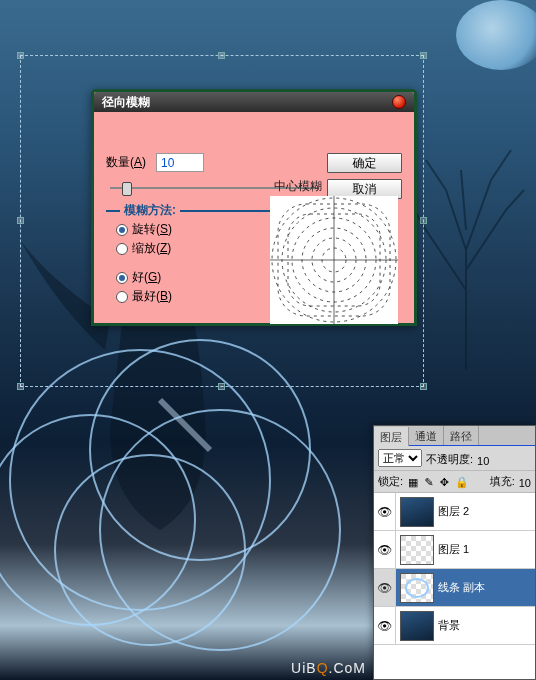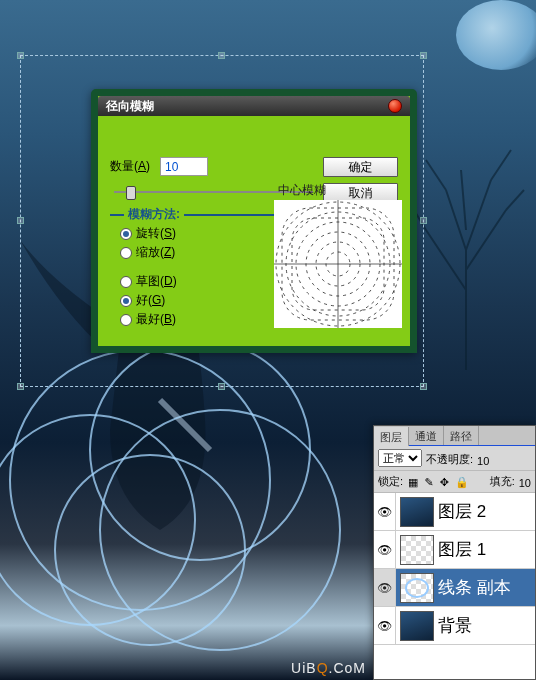--- a/index.html
+++ b/index.html
@@ -20,21 +20,21 @@
   .circles circle { fill:none; stroke:#a8d8ff; stroke-width:2; opacity:.75; }
   .transform-box { position:absolute; top:55px; left:20px; width:404px; height:332px; border:1px dashed #a8c8e0; pointer-events:none; }
   .transform-box .h { position:absolute; width:7px; height:7px; background:rgba(255,255,255,0.25); border:1px solid #7aa; }
   .tb-tl{top:-4px;left:-4px} .tb-tr{top:-4px;right:-4px} .tb-bl{bottom:-4px;left:-4px} .tb-br{bottom:-4px;right:-4px}
   .tb-tm{top:-4px;left:50%;margin-left:-4px} .tb-bm{bottom:-4px;left:50%;margin-left:-4px}
   .tb-lm{left:-4px;top:50%;margin-top:-4px} .tb-rm{right:-4px;top:50%;margin-top:-4px}
 
   
   .dialog {
     position:absolute; top:89px; left:91px; width:326px;
-    background:#84cc16; border:7px solid #14532d; border-radius:5px 5px 0 0;
+    background:#fca5a5; border:3px solid #14532d; border-radius:5px 5px 0 0;
     box-shadow:0 2px 10px rgba(0,0,0,.45);
   }
   .dlg-title {
     height:20px; background:linear-gradient(#5a5a5a,#2c2c2c);
     color:#fff; font-weight:bold; padding:2px 8px;
     border-radius:3px 3px 0 0;
     display:flex; justify-content:space-between; align-items:center;
   }
   .close-btn {
     width:14px;height:14px;border-radius:50%;
@@ -81,21 +81,21 @@
   .panel-row .lbl { font-size:11px; }
   .lock-row span.icon{ font-size:11px; margin:0 1px; }
   .layers { flex:1 1 auto; overflow:hidden; background:#fff; }
   .layer { display:flex; align-items:center; height:38px; border-bottom:1px solid #ccc; }
   .layer.active { background:#3b6ea8; color:#fff; }
   .eye { width:22px; text-align:center; border-right:1px solid #ccc; height:100%; display:flex; align-items:center; justify-content:center; cursor:pointer; }
   .thumb { width:34px; height:30px; margin:0 4px; border:1px solid #555; background:repeating-conic-gradient(#fff 0 25%, #ddd 0 50%) 0 0/10px 10px; position:relative; }
   .thumb .inner { position:absolute; inset:0; }
   .t-blue { background:linear-gradient(160deg,#2a5580,#0e2238); }
   .t-line::after { content:""; position:absolute; inset:4px; border:2px solid #9cf; border-radius:50%; }
-  .layer-name { font-size:17px; flex:1; }
+  .layer-name { font-size:11px; flex:1; }
   .watermark { position:absolute; bottom:4px; right:170px; color:#fff; font-family:Arial; font-size:14px; letter-spacing:1px; opacity:.9; }
   .watermark .o { color:#f08000; }
 </style>
 </head>
 <body>
 
 <div class="moon"></div>
 <div class="tree">
   <svg viewBox="0 0 120 260">
       <g stroke="#0a2030" stroke-width="2" fill="none">
@@ -153,24 +153,20 @@
           <span class="radio-ind checked"></span>
           <span><span>旋转</span>(<u>S</u>)</span>
         </label>
         <label class="radio-row">
           <span class="radio-ind"></span>
           <span><span>缩放</span>(<u>Z</u>)</span>
         </label>
       </fieldset>
 
       <fieldset style="margin-top:8px">
-        <label class="radio-row">
-          <span class="radio-ind"></span>
-          <span><span>草图</span>(<u>D</u>)</span>
-        </label>
         <label class="radio-row">
           <span class="radio-ind checked"></span>
           <span><span>好</span>(<u>G</u>)</span>
         </label>
         <label class="radio-row">
           <span class="radio-ind"></span>
           <span><span>最好</span>(<u>B</u>)</span>
         </label>
       </fieldset>
     </div>

